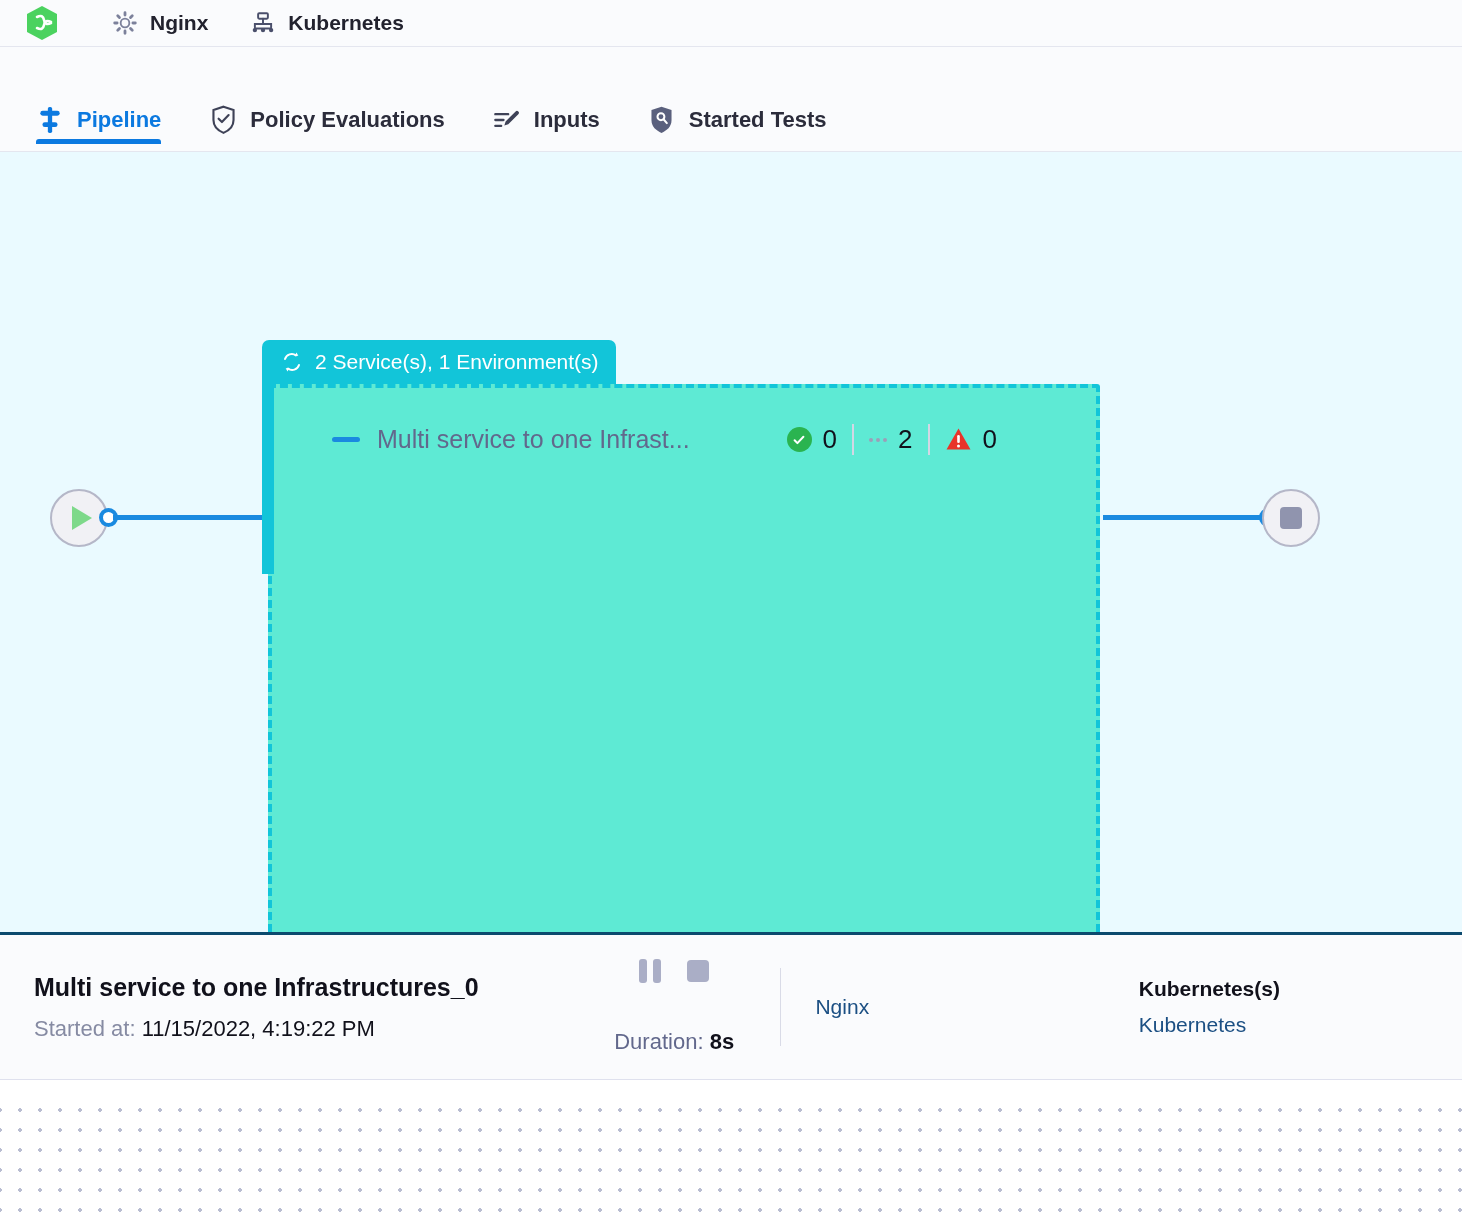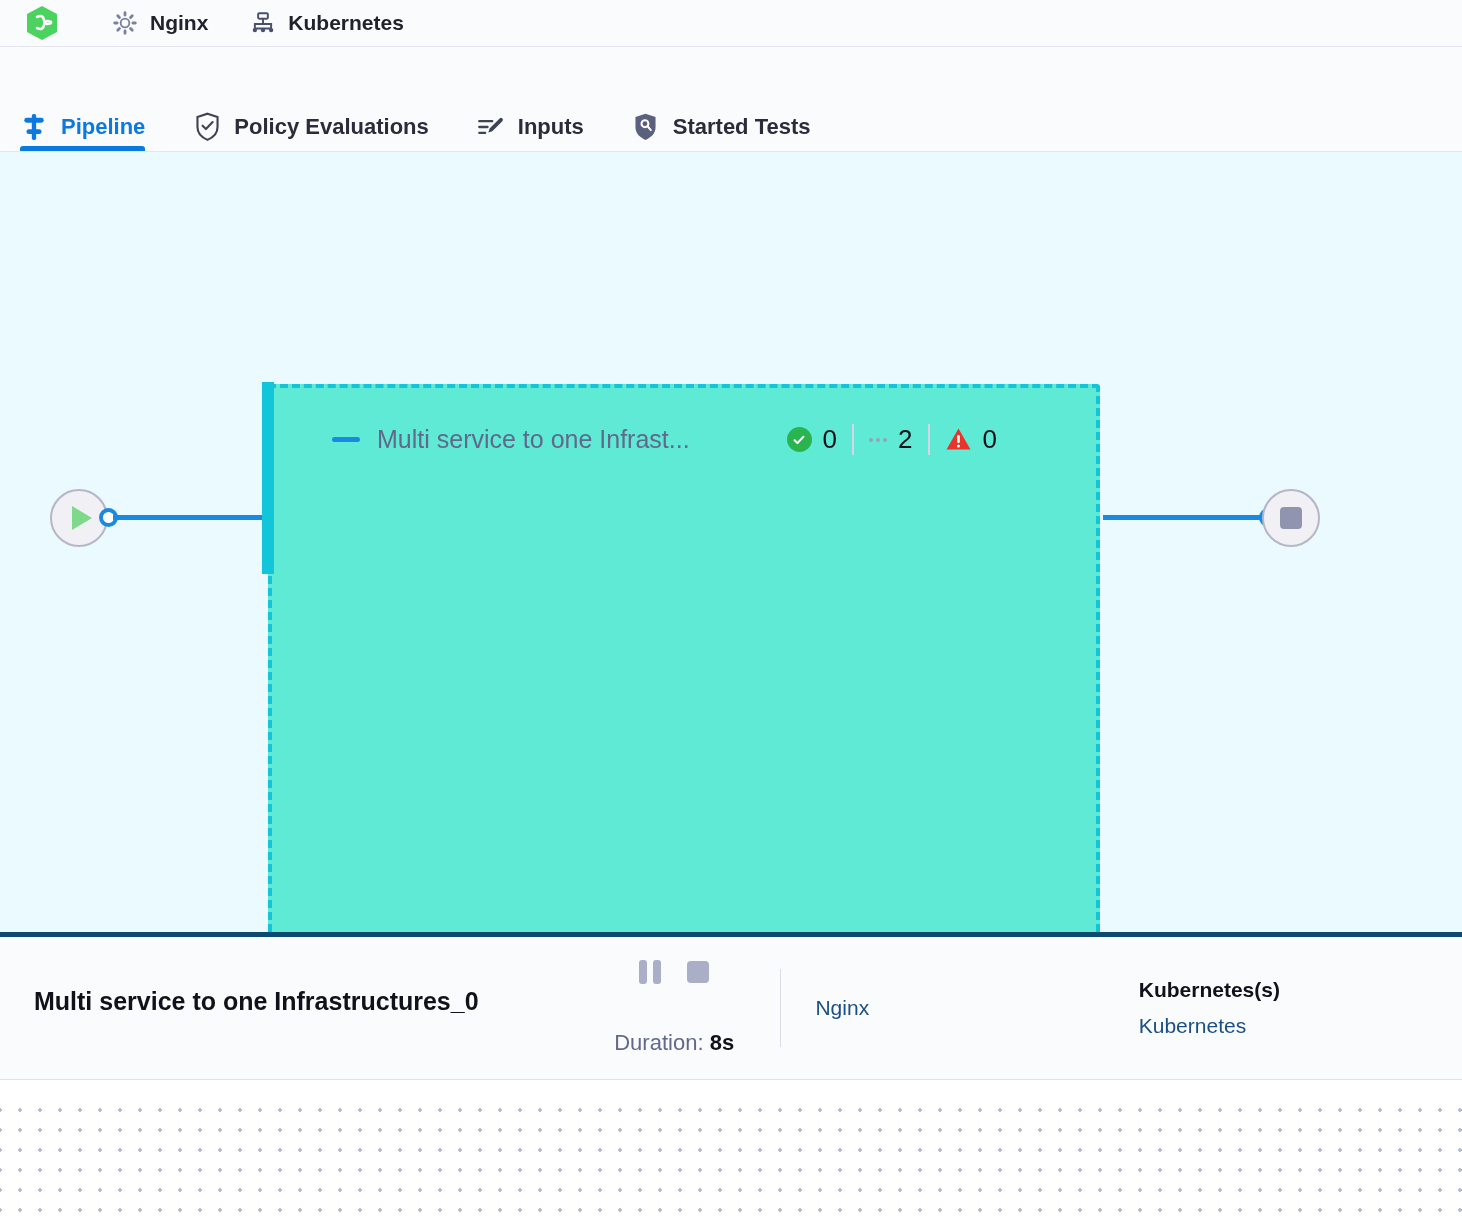--- a/index.html
+++ b/index.html
@@ -27,22 +27,22 @@
     font-size: 21px; font-weight: 600; color: #22222e;
   }
   .hexlogo { width: 32px; height: 34px; display:block; }
 
   
   .tabbar {
     position: absolute; top: 47px; left: 0;
     width: 1462px; height: 105px;
     background: #fafbfd;
     border-bottom: 1px solid #e4e6ef;
-    display: flex; align-items: flex-end;
-    padding-left: 20px;
+    display: flex; align-items: flex-start;
+    padding-left: 36px;
   }
   .tab {
     display: flex; align-items: center; gap: 13px;
     height: 97px; padding: 0 0 0 0;
     margin-right: 48px;
     font-size: 22px; font-weight: 600; color: #2b2c3b;
     position: relative;
     cursor: pointer;
     padding-top: 48px;
   }
@@ -180,21 +180,21 @@
   }
   .node-label.one { left: 560px; top: 444px; }
   .node-label.two { left: 560px; top: 674px; font-weight: 700; color: #343a4f; }
   .node-label b { font-weight: 700; color: #2b3148; }
 
   
   .detail {
     position: absolute; left: 0; top: 932px;
     width: 1462px; height: 148px;
     background: #fafbfd;
-    border-top: 5px solid #0c4a6e;
+    border-top: 3px solid #0c4a6e;
     border-bottom: 1px solid #dfe1ee;
     display: flex; align-items: center;
   }
   .detail-left { padding-left: 34px; width: 580px; }
   .detail-title { font-size: 25px; font-weight: 700; color: #11111b; margin-bottom: 14px; }
   .detail-sub { font-size: 22px; color: #11111b; }
   .detail-sub .muted { color: #868ba3; }
 
   .detail-mid { width: 215px; text-align: center; }
   .ctrl-row { display: flex; align-items: center; justify-content: center; gap: 26px; margin-bottom: 10px; }
@@ -305,20 +305,31 @@
 </div>
 
 <div class="canvas">
 
   <div class="endpoint start">
     <div class="play-tri"></div>
   </div>
   <div class="conn-dot left"></div>
   <div class="conn-line l"></div>
 
+  <div class="group-tab">
+    <svg width="24" height="24" viewBox="0 0 24 24">
+      <g fill="none" stroke="#ffffff" stroke-width="2" stroke-linecap="round">
+        <path d="M5 9a7 7 0 0111-3.5"></path>
+        <path d="M19 15a7 7 0 01-11 3.5"></path>
+      </g>
+      <path d="M16.5 2.5l1.8 3.3-3.8.2z" fill="#ffffff"></path>
+      <path d="M7.5 21.5l-1.8-3.3 3.8-.2z" fill="#ffffff"></path>
+    </svg>
+    <span>2 Service(s), 1 Environment(s)</span>
+  </div>
   <div class="group-edge"></div>
 
   <div class="group-box">
 
     <div class="group-header">
       <span class="collapse-dash"></span>
       <span class="group-title">Multi service to one Infrast...</span>
       <div class="badges">
         <div class="badge">
           <span class="ico-check">
@@ -380,20 +391,24 @@
   <div class="conn-line r"></div>
   <div class="conn-dot right"></div>
   <div class="endpoint end">
     <div class="stop-sq"></div>
   </div>
 </div>
 
 <div class="detail">
   <div class="detail-left">
     <div class="detail-title">Multi service to one Infrastructures_0</div>
+    <div class="detail-sub">
+      <span class="muted">Started at:</span>
+      <span>11/15/2022, 4:19:22 PM</span>
+    </div>
   </div>
 
   <div class="detail-mid">
     <div class="ctrl-row">
       <span class="ico-pause">
           <i></i>
           <i></i>
         </span>
       <span class="ico-stop"></span>
     </div>

